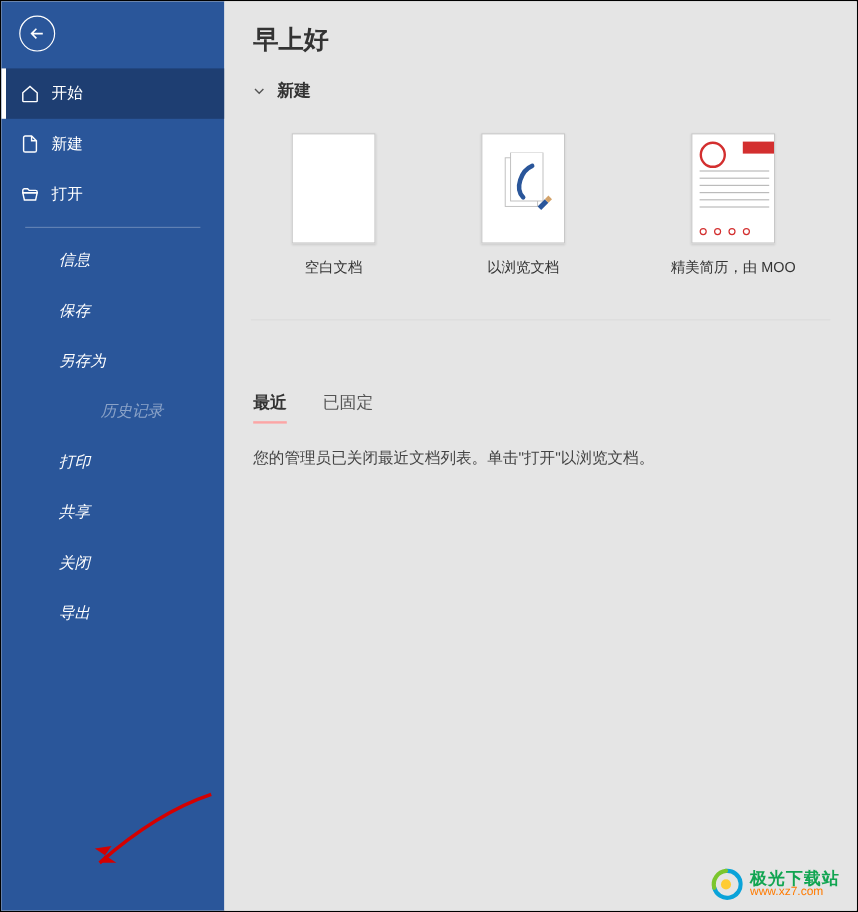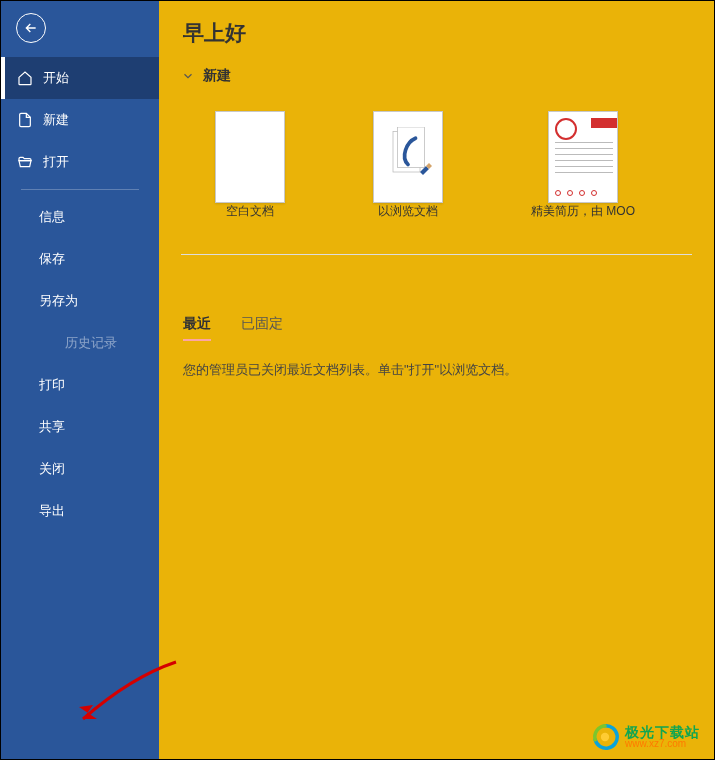--- a/index.html
+++ b/index.html
@@ -1,39 +1,39 @@
 <!DOCTYPE html>
 <html><head>
 <meta charset="utf-8">
 <style>
 * { margin: 0; padding: 0; box-sizing: border-box; }
 body { font-family: "Microsoft YaHei", "Segoe UI", sans-serif; width: 715px; height: 760px; overflow: hidden; border: 1px solid #000; position: relative; }
 .container { display: flex; width: 100%; height: 100%; }
 
-.sidebar { width: 158px; background: #2a569a; color: #fff; display: flex; flex-direction: column; position: relative; }
+.sidebar { width: 186px; background: #2a569a; color: #fff; display: flex; flex-direction: column; position: relative; }
 .back-circle { width: 30px; height: 30px; border: 1.5px solid #fff; border-radius: 50%; margin: 12px 0 14px 15px; display: flex; align-items: center; justify-content: center; cursor: pointer; }
 .back-circle svg { width: 16px; height: 16px; }
 
 .nav-items { display: flex; flex-direction: column; }
 .nav-item { padding: 12px 16px; font-size: 13px; cursor: pointer; display: flex; align-items: center; gap: 10px; }
 .nav-item.active { background: #1e3e72; border-left: 4px solid #fff; padding-left: 12px; }
-.nav-item.indent { padding-left: 38px; }
+.nav-item.indent { padding-left: 48px; font-style: italic; }
 .nav-item.disabled { opacity: 0.45; cursor: default; justify-content: center; }
 .nav-divider { height: 1px; background: rgba(255,255,255,0.25); margin: 6px 20px; }
 .nav-icon { width: 16px; height: 16px; flex-shrink: 0; }
 
 .bottom-nav { position: absolute; bottom: 0; left: 0; right: 0; padding-bottom: 10px; }
 
-.main { flex: 1; background: #eab308; padding: 18px 0 0 0; overflow: hidden; position: relative; }
+.main { flex: 1; background: #e5e5e5; padding: 18px 0 0 0; overflow: hidden; position: relative; }
 .page-title { font-size: 21px; color: #333; margin: 0 0 20px 24px; }
 .section-header { display: flex; align-items: center; gap: 8px; margin: 0 0 26px 22px; font-size: 14px; font-weight: bold; color: #333; cursor: pointer; }
 .chev { width: 14px; height: 14px; }
 
 .templates { display: flex; gap: 88px; margin-left: 56px; }
-.tpl { display: flex; flex-direction: column; align-items: center; cursor: pointer; }
+.tpl { display: flex; flex-direction: column; align-items: center; gap: 12px; cursor: pointer; }
 .tpl-thumb { width: 70px; height: 92px; border: 1px solid #c8c8c8; background: #fff; position: relative; overflow: hidden; box-shadow: 0 1px 2px rgba(0,0,0,0.12); }
 .tpl-label { font-size: 12px; color: #333; white-space: nowrap; }
 
 .tpl-callig { display: flex; align-items: center; justify-content: center; }
 .tpl-callig svg { width: 48px; height: 60px; }
 
 .tpl-resume::before { content: ""; position: absolute; top: 6px; left: 6px; width: 18px; height: 18px; border: 2px solid #d32f2f; border-radius: 50%; }
 .tpl-resume::after { content: ""; position: absolute; top: 6px; right: 0; width: 26px; height: 10px; background: #d32f2f; }
 .resume-lines { position: absolute; top: 30px; left: 6px; right: 4px; }
 .resume-lines span { display: block; height: 1px; background: #bbb; margin-bottom: 5px; }

